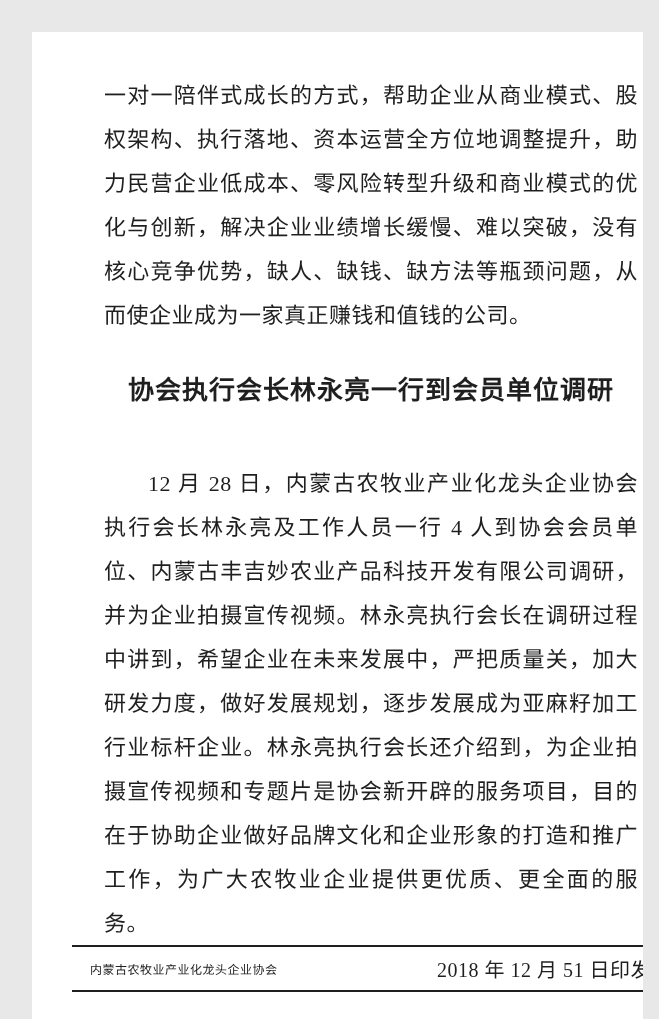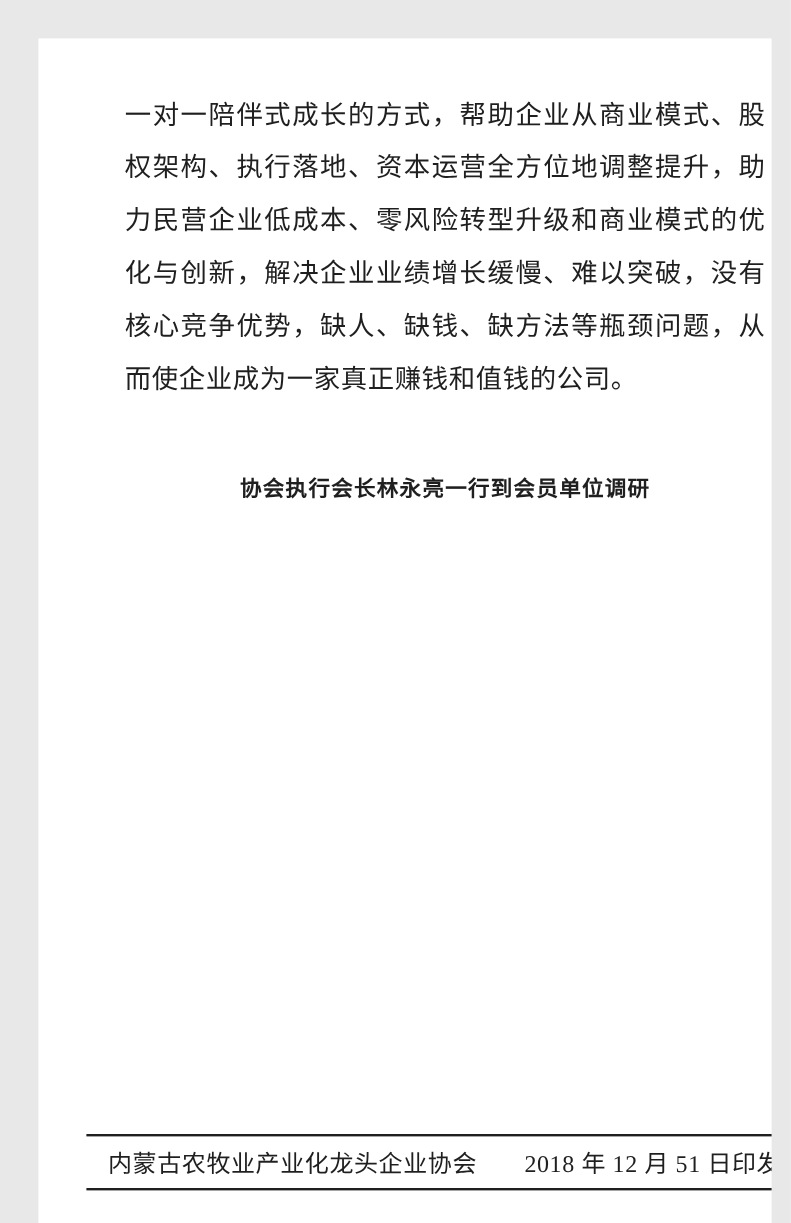--- a/index.html
+++ b/index.html
@@ -24,43 +24,43 @@
     font-size: 22px;
     line-height: 44px;
     text-align: justify;
     text-justify: inter-character;
     letter-spacing: 0.5px;
   }
   .body-text.indented {
     text-indent: 2em;
   }
   .article-title {
-    font-size: 18px;
+    font-size: 26px;
     font-weight: bold;
     line-height: 34px;
     text-align: center;
-    margin-top: 20px;
+    margin-top: 4px;
     margin-bottom: 22px;
     letter-spacing: 1px;
   }
   .colophon {
     position: absolute;
     left: 40px;
     top: 913px;
     width: 597px;
     border-top: 2px solid #1f1f1f;
     border-bottom: 2px solid #1f1f1f;
     height: 47px;
     display: flex;
     align-items: center;
     justify-content: space-between;
     padding: 0 2px;
   }
   .colophon .issuer {
-    font-size: 20px;
+    font-size: 12px;
     letter-spacing: 0.5px;
   }
   .colophon .print-date {
     font-size: 20px;
     letter-spacing: 0.5px;
   }
   .page-number {
     position: absolute;
     left: 0;
     top: 984px;
@@ -75,20 +75,21 @@
 <body>
 
 <div class="page">
 
   <div class="content">
 
     <p class="body-text">一对一陪伴式成长的方式，帮助企业从商业模式、股权架构、执行落地、资本运营全方位地调整提升，助力民营企业低成本、零风险转型升级和商业模式的优化与创新，解决企业业绩增长缓慢、难以突破，没有核心竞争优势，缺人、缺钱、缺方法等瓶颈问题，从而使企业成为一家真正赚钱和值钱的公司。</p>
 
     <h1 class="article-title">协会执行会长林永亮一行到会员单位调研</h1>
 
+    <p class="body-text indented">12 月 28 日，内蒙古农牧业产业化龙头企业协会执行会长林永亮及工作人员一行 4 人到协会会员单位、内蒙古丰吉妙农业产品科技开发有限公司调研，并为企业拍摄宣传视频。林永亮执行会长在调研过程中讲到，希望企业在未来发展中，严把质量关，加大研发力度，做好发展规划，逐步发展成为亚麻籽加工行业标杆企业。林永亮执行会长还介绍到，为企业拍摄宣传视频和专题片是协会新开辟的服务项目，目的在于协助企业做好品牌文化和企业形象的打造和推广工作，为广大农牧业企业提供更优质、更全面的服务。</p>
 
   </div>
 
   <div class="colophon">
     <span class="issuer">内蒙古农牧业产业化龙头企业协会</span>
     <span class="print-date">2018 年 12 月 51 日印发</span>
   </div>
 
   <div class="page-number">- 8 -</div>
 

